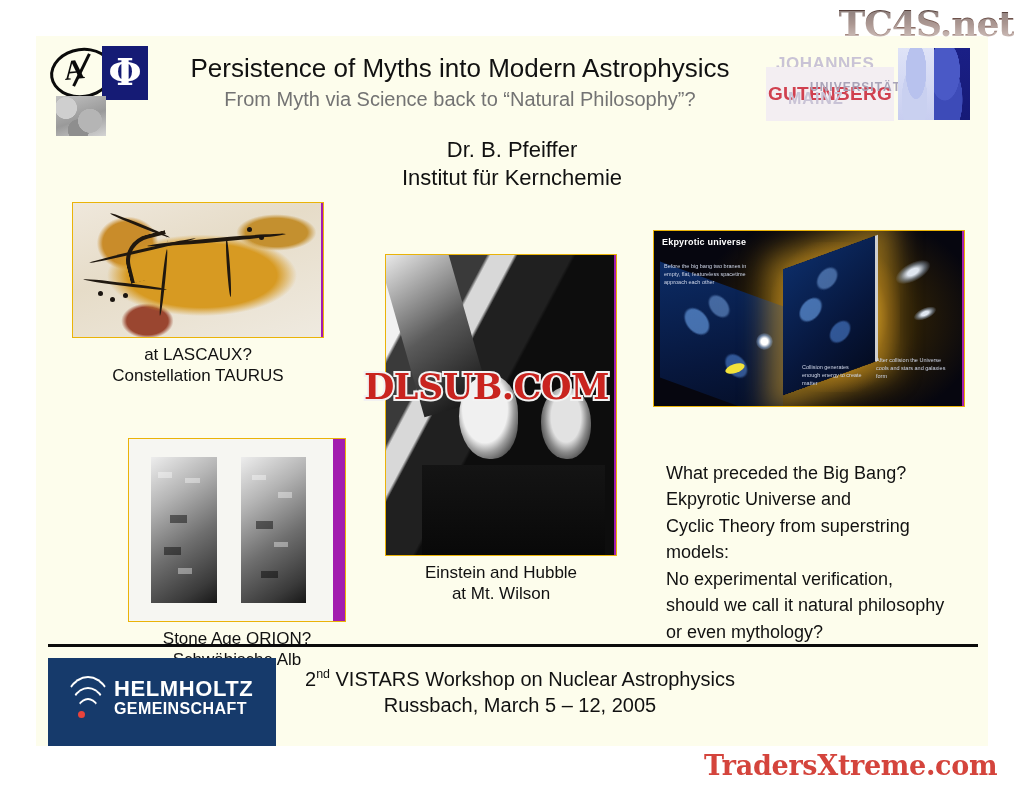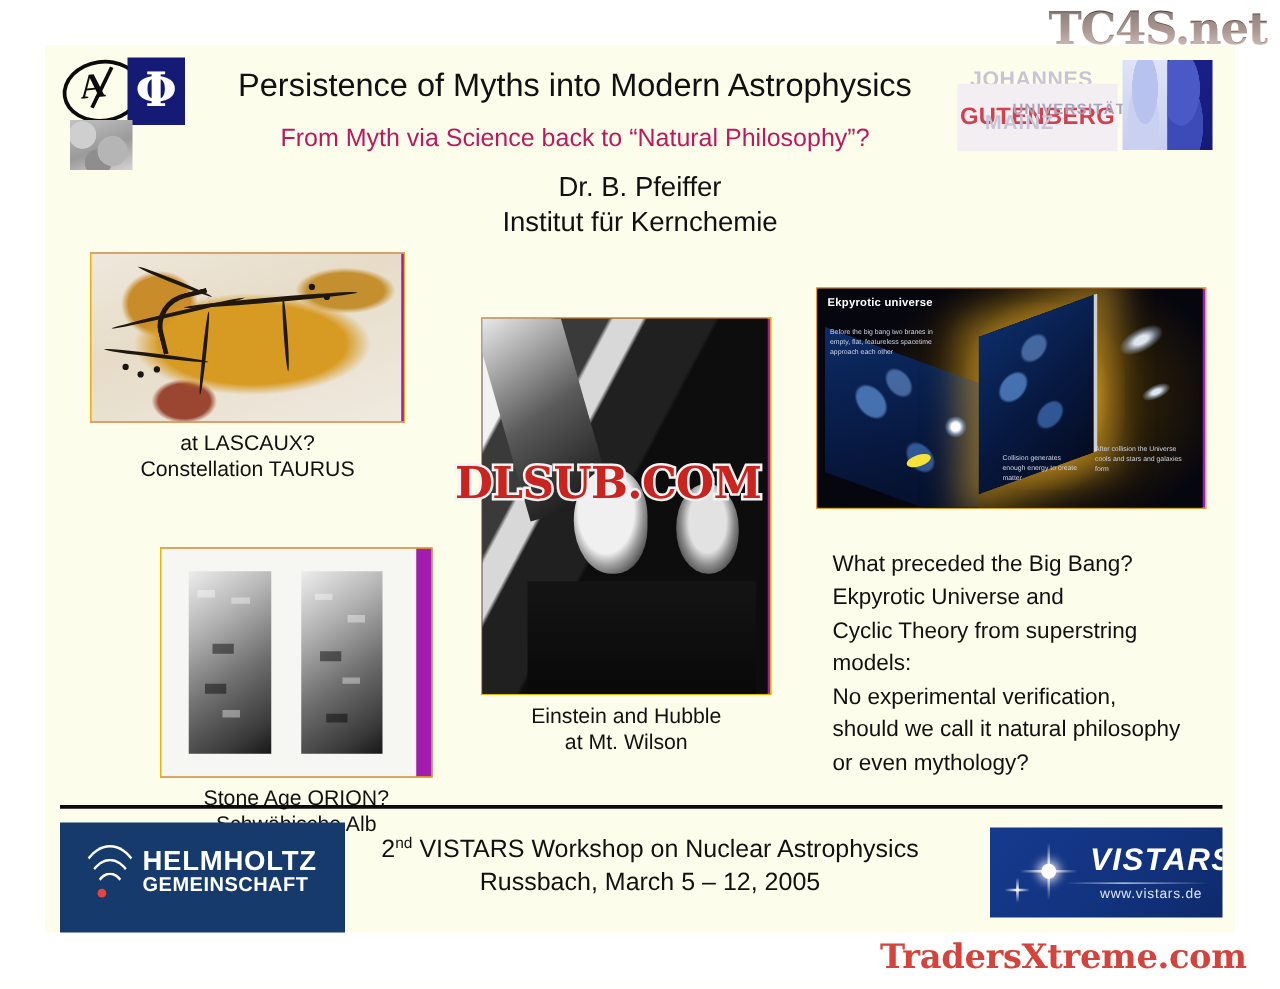--- a/index.html
+++ b/index.html
@@ -57,21 +57,21 @@
       radial-gradient(circle at 20% 30%, #cfcfcf 0 22%, transparent 23%),
       radial-gradient(circle at 68% 62%, #b5b5b5 0 28%, transparent 29%),
       radial-gradient(circle at 45% 85%, #8e8e8e 0 24%, transparent 25%),
       linear-gradient(160deg,#c2c2c2,#9a9a9a 55%,#d4d4d4);
   }
 
   #title-block{
     position:absolute;left:104px;top:18px;width:640px;text-align:center;
   }
   #title-main{font-size:26px;color:#111;line-height:1.12;white-space:nowrap;}
-  #title-sub{font-size:20px;color:#be185d;line-height:1.2;margin-top:16px;}
+  #title-sub{font-size:20px;color:#737373;line-height:1.2;margin-top:4px;}
 
   
   .logo-mainz{position:absolute;left:716px;top:10px;width:224px;height:78px;}
   .mz-johannes{
     position:absolute;left:24px;top:8px;
     font-size:17px;font-weight:700;letter-spacing:.5px;
     color:#c9c3d6;font-family:"Liberation Sans",sans-serif;
   }
   .mz-gutenberg{
     position:absolute;left:14px;top:21px;
@@ -222,21 +222,21 @@
     background:radial-gradient(ellipse at 50% 50%, rgba(248,186,44,.62) 0 34%, rgba(190,120,20,.22) 58%, transparent 76%);
   }
   .galaxy{position:absolute;background:radial-gradient(ellipse at 50% 50%, #dfe6ef 0 22%, rgba(170,190,215,.5) 48%, transparent 72%);border-radius:50%;}
   #gal-1{left:78%;top:18%;width:38px;height:18px;transform:rotate(-28deg);}
   #gal-2{left:84%;top:44%;width:24px;height:11px;transform:rotate(-24deg);}
   #ekpy-spark{position:absolute;left:23%;top:76%;width:20px;height:9px;background:#f2e23a;border-radius:50%;transform:rotate(-18deg);}
   #ekpy-flare{position:absolute;left:33%;top:58%;width:17px;height:17px;background:radial-gradient(circle,#ffffff 0 28%,rgba(160,200,255,.5) 52%,transparent 74%);border-radius:50%;}
 
   
   #right-text{
-    position:absolute;left:630px;top:402px;width:316px;
+    position:absolute;left:630px;top:424px;width:316px;
     font-size:18px;color:#111;line-height:1.47;
   }
 
   
   #footer-rule{
     position:absolute;left:12px;top:608px;width:930px;height:3px;background:#0b0b0b;
   }
   #footer-zone{position:absolute;left:0;top:618px;width:952px;height:92px;}
 
   .logo-helmholtz{
@@ -469,33 +469,19 @@
       <div class="hz-sub">GEMEINSCHAFT</div>
     </div>
 
     <div id="footer-text">
       <div>
         <span>2</span><sup>nd</sup><span> VISTARS Workshop on Nuclear Astrophysics</span>
       </div>
       <div>Russbach, March 5 – 12, 2005</div>
     </div>
 
-    <div class="logo-vistars">
-      <div class="vs-star">
-        <div class="ray v"></div>
-          <div class="ray h"></div>
-          <div class="ray core"></div>
-      </div>
-      <div class="vs-star2">
-        <div class="v"></div>
-          <div class="h"></div>
-      </div>
-      <div class="vs-rule"></div>
-      <div class="vs-name">VISTARS</div>
-      <div class="vs-url">www.vistars.de</div>
-    </div>
   </div>
 
 </div>
 
 <div id="wm-top">TC4S.net</div>
 <div id="wm-mid">DLSUB.COM</div>
 <div id="wm-bottom">TradersXtreme.com</div>
 
 </body></html>

